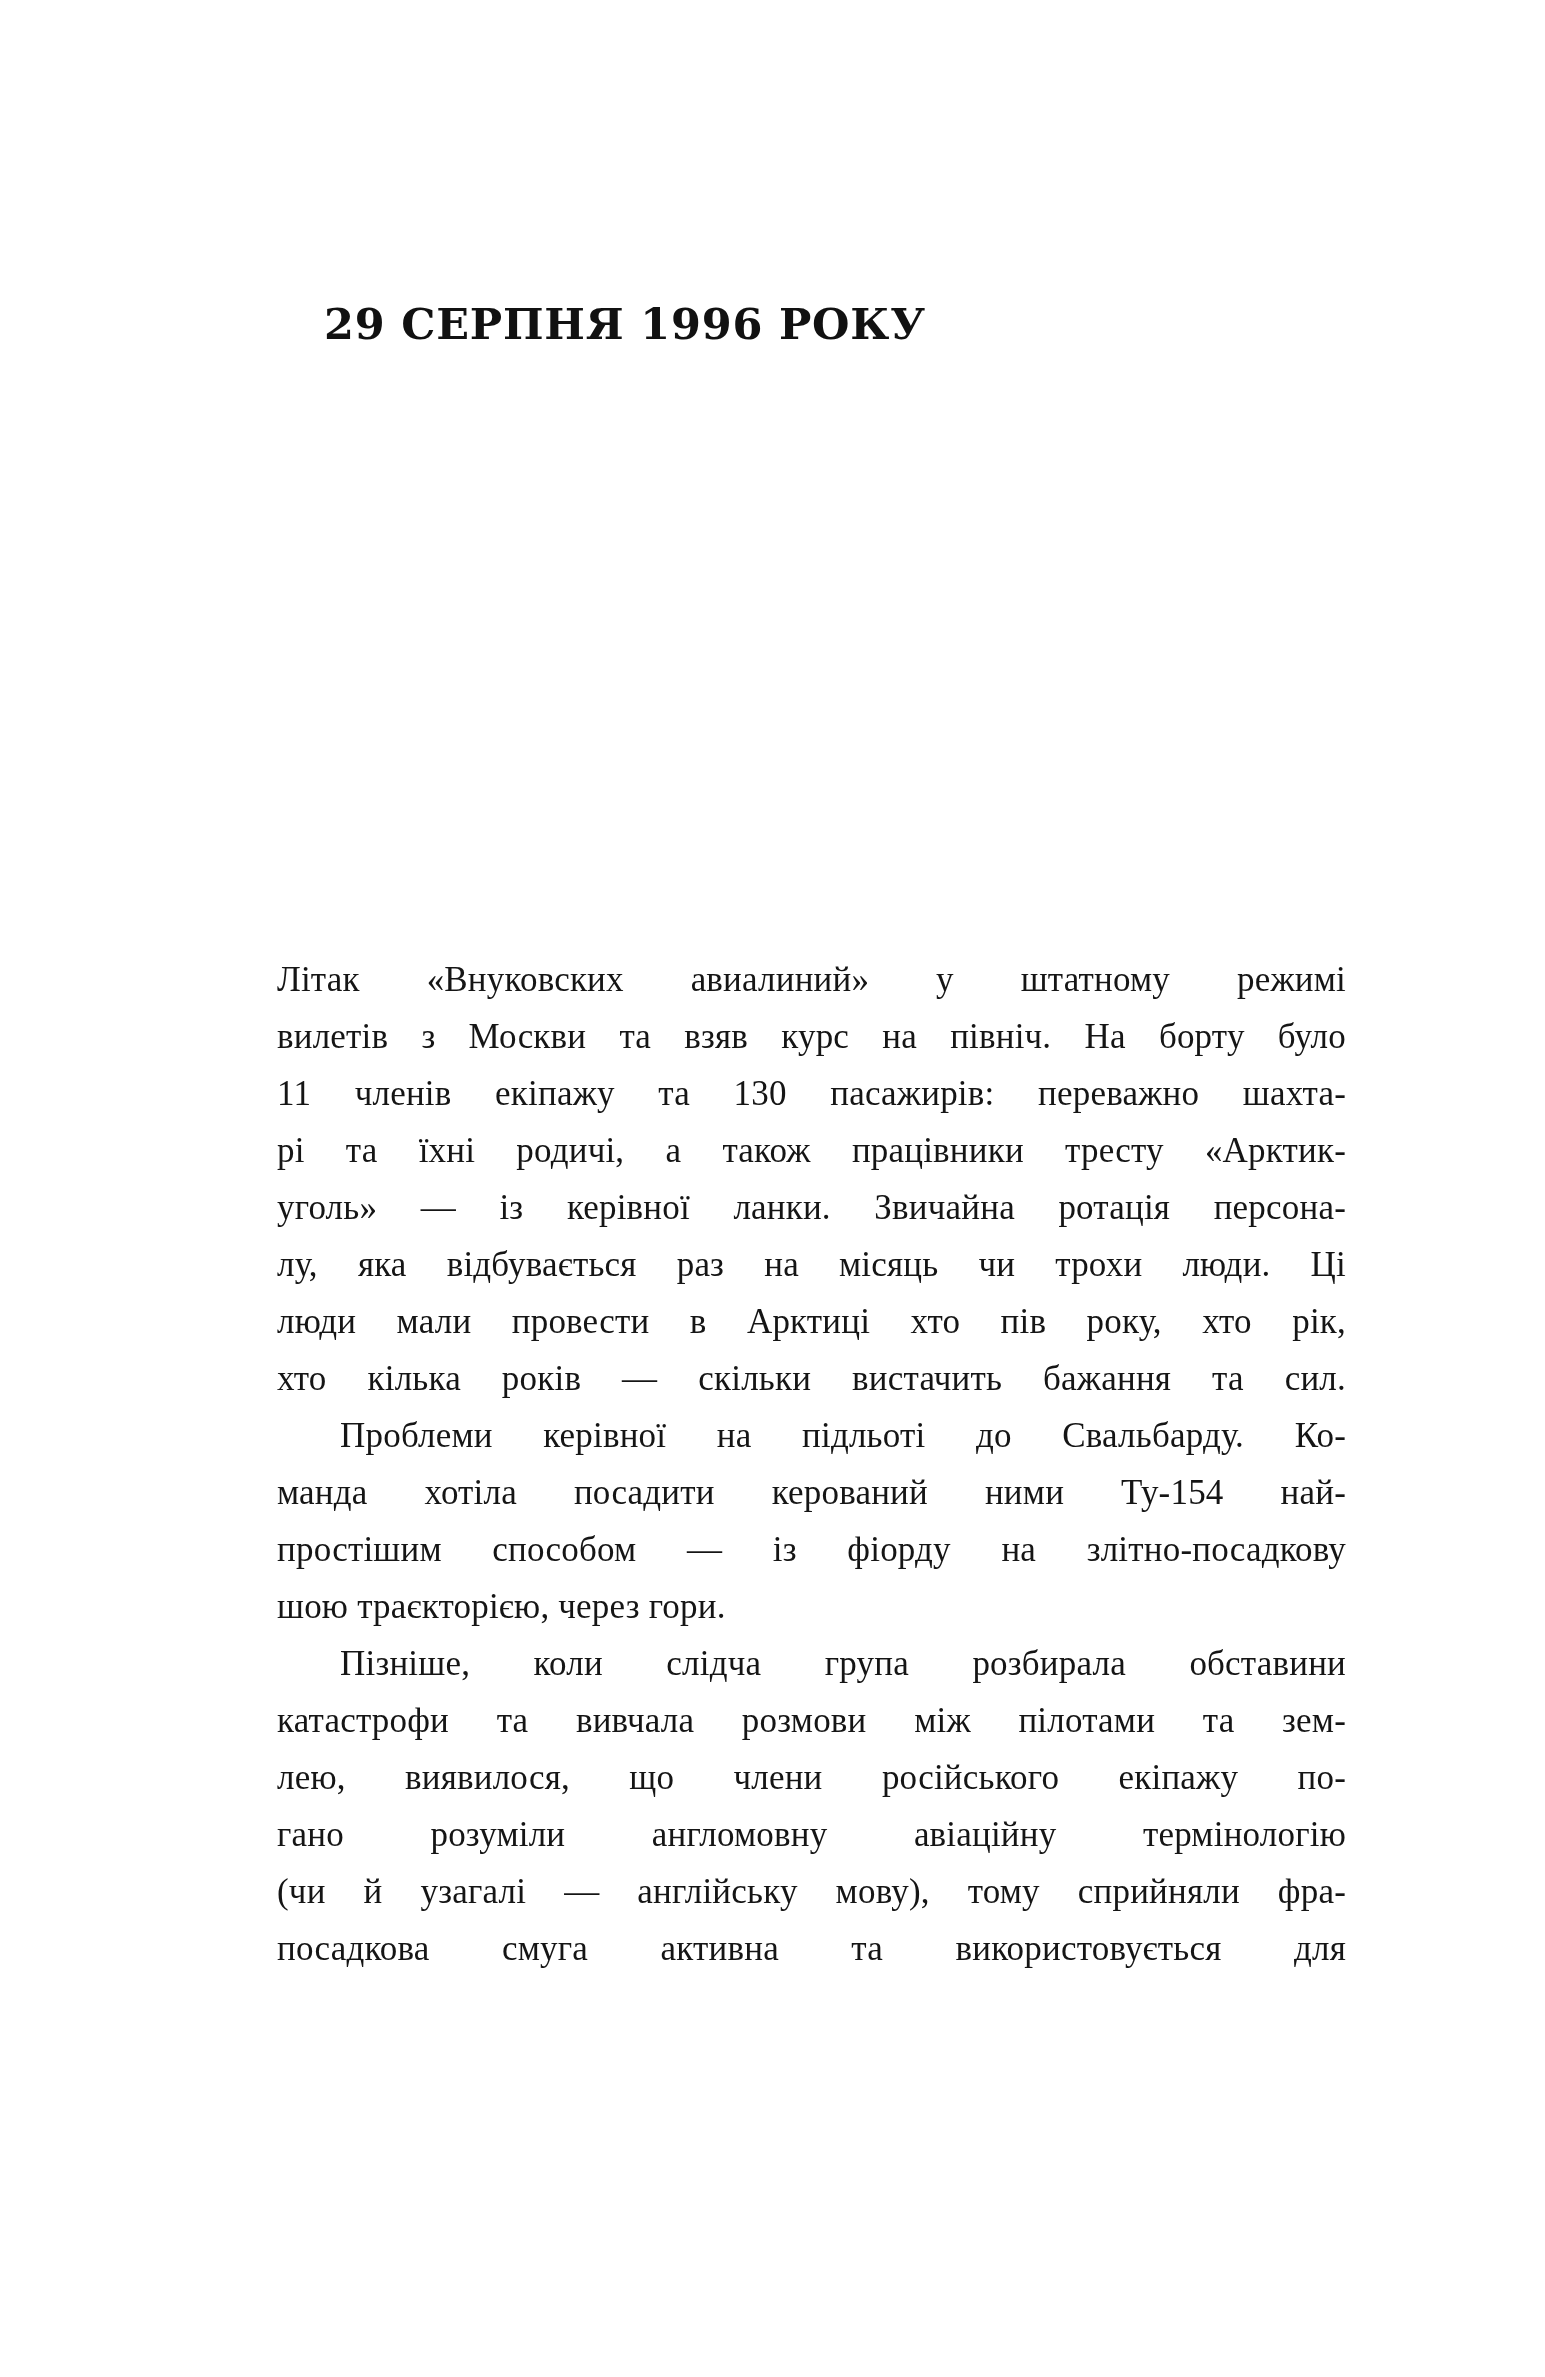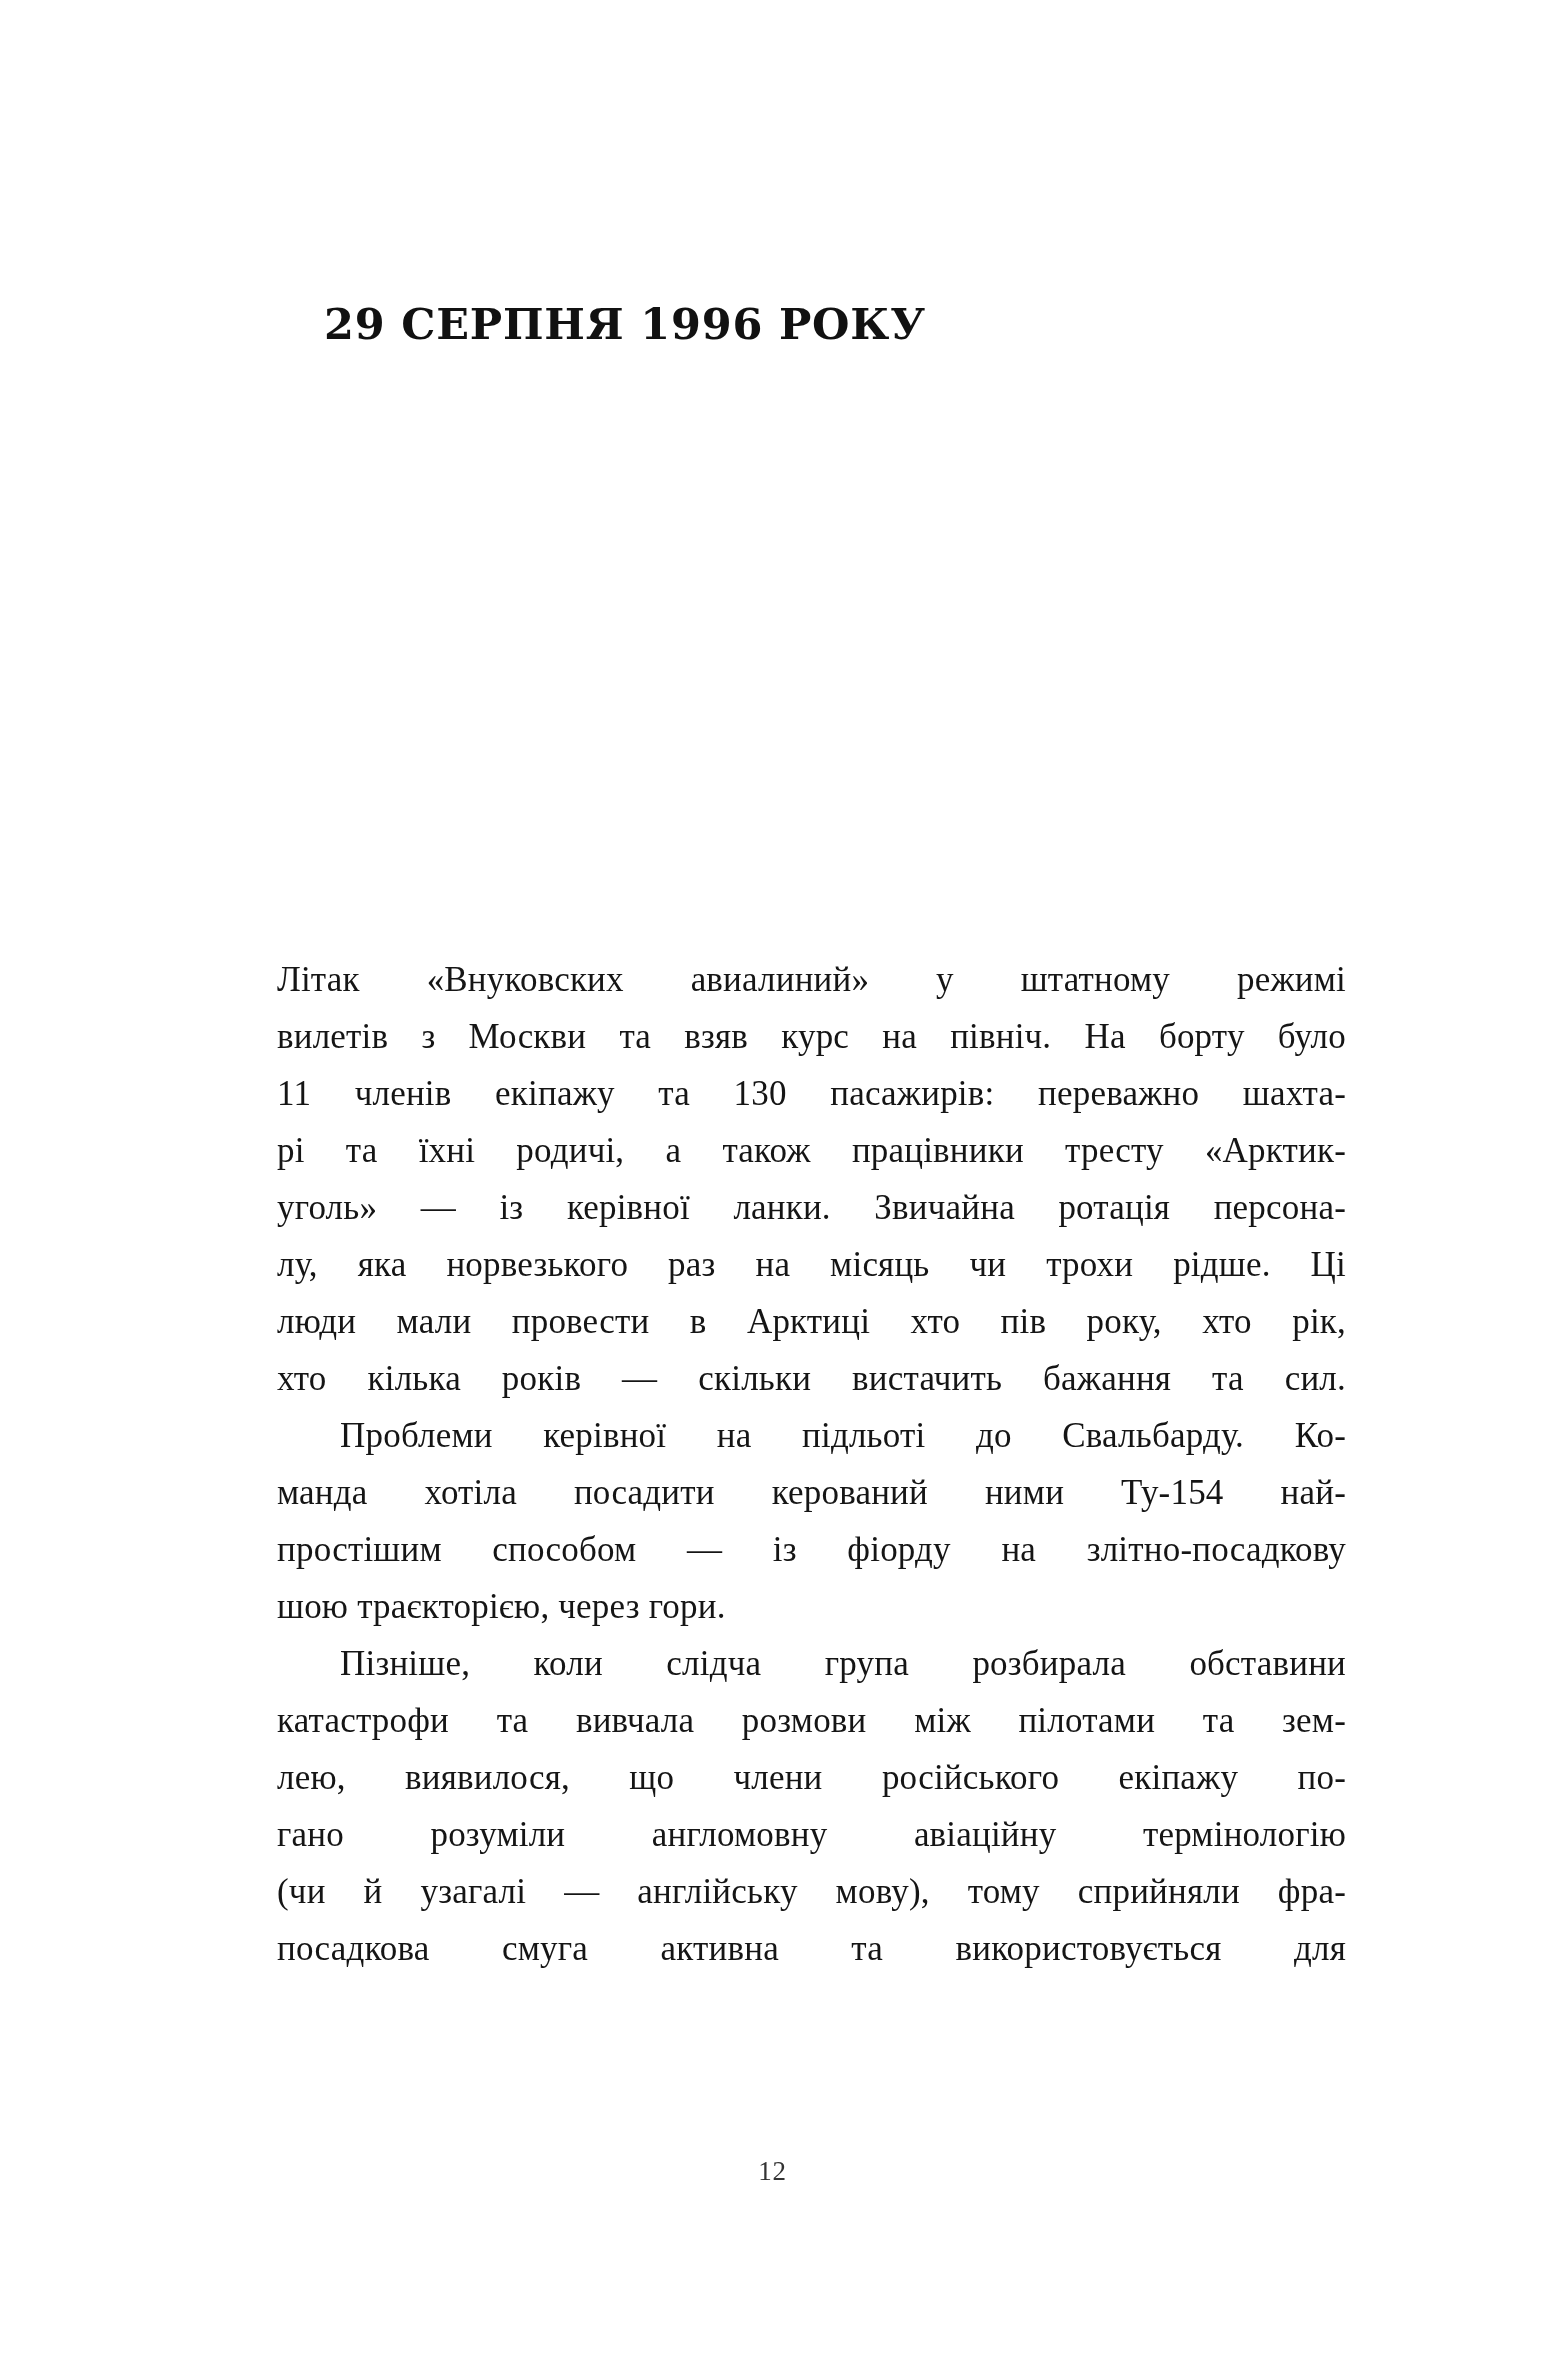--- a/index.html
+++ b/index.html
@@ -84,21 +84,21 @@
   <h1 class="chapter-title">29 СЕРПНЯ 1996 РОКУ</h1>
 
   <div class="body-text">
 
     <div>
       <span class="line">Літак «Внуковских авиалиний» у штатному режимі</span>
       <span class="line">вилетів з Москви та взяв курс на північ. На борту було</span>
       <span class="line">11 членів екіпажу та 130 пасажирів: переважно шахта-</span>
       <span class="line">рі та їхні родичі, а також працівники тресту «Арктик-</span>
       <span class="line">уголь» — із керівної ланки. Звичайна ротація персона-</span>
-      <span class="line">лу, яка норвезького раз на місяць чи трохи рідше. Ці</span>
+      <span class="line">лу, яка відбувається раз на місяць чи трохи люди. Ці</span>
       <span class="line">люди мали провести в Арктиці хто пів року, хто рік,</span>
       <span class="line">хто кілька років — скільки вистачить бажання та сил.</span>
     </div>
 
     <div>
       <span class="line indent">Проблеми керівної на підльоті до Свальбарду. Ко-</span>
       <span class="line">манда хотіла посадити керований ними Ту-154 най-</span>
       <span class="line">простішим способом — із фіорду на злітно-посадкову</span>
       <span class="line last">шою траєкторією, через гори.</span>
     </div>
@@ -107,16 +107,15 @@
       <span class="line indent">Пізніше, коли слідча група розбирала обставини</span>
       <span class="line">катастрофи та вивчала розмови між пілотами та зем-</span>
       <span class="line">лею, виявилося, що члени російського екіпажу по-</span>
       <span class="line">гано розуміли англомовну авіаційну термінологію</span>
       <span class="line">(чи й узагалі — англійську мову), тому сприйняли фра-</span>
       <span class="line">посадкова смуга активна та використовується для</span>
     </div>
 
   </div>
 
-  <div class="page-number">12</div>
 
 </div>
 
 
 </body></html>

